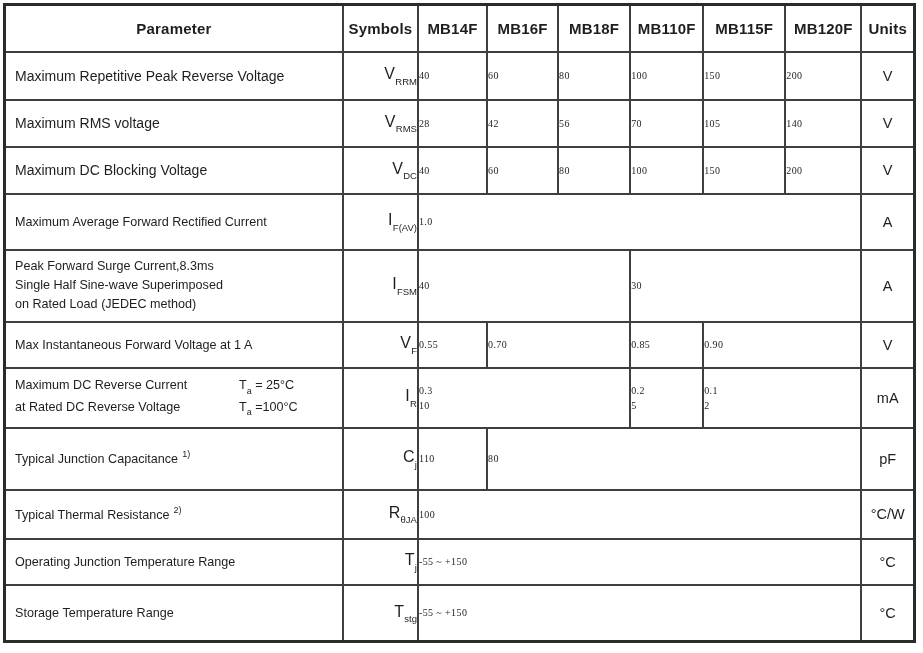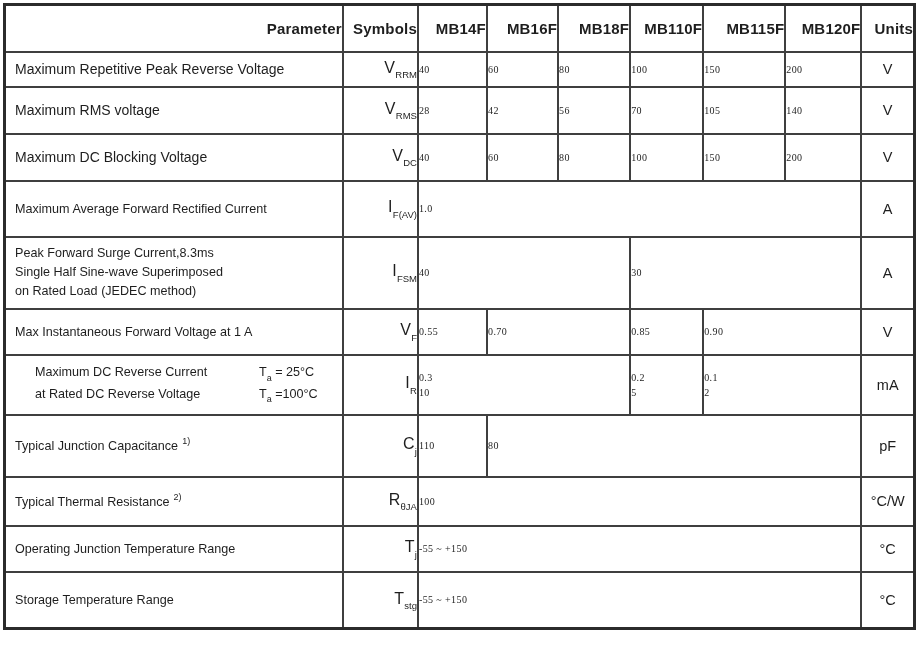--- a/index.html
+++ b/index.html
@@ -1,29 +1,29 @@
 <!DOCTYPE html>
 <html><head>
 <meta charset="utf-8">
 <style>
   html,body{margin:0;padding:0;background:#ffffff;}
   body{font-family:"Liberation Sans",sans-serif;color:#1e1e1e;}
   .wrap{padding:3px;}
   table{border-collapse:collapse;table-layout:fixed;width:913px;border:3px solid #2b2b2b;background:#fff;}
   th,td{border:2px solid #3f3f3f;padding:0;vertical-align:middle;overflow:hidden;}
-  th{font-size:15px;font-weight:bold;text-align:right;letter-spacing:.2px;}
+  th{font-size:15px;font-weight:bold;text-align:center;letter-spacing:.2px;border-radius:20px;}
   td.param{text-align:left;padding-left:9px;padding-right:4px;font-size:14px;}
   td.param.small{font-size:12.6px;}
   td.sym{text-align:right;font-size:16px;letter-spacing:.3px;}
   td.sym sub{font-size:9.5px;letter-spacing:0;position:relative;bottom:-1px;}
   td.val{text-align:left;font-size:10px;letter-spacing:.4px;font-family:Liberation Serif, serif;}
   td.unit{text-align:center;font-size:14.5px;}
   .lines div{line-height:1.5;}
   .twoline div{line-height:1.5;}
-  .cond-line{display:flex;line-height:1.55;margin-left:20px;}
+  .cond-line{display:flex;line-height:1.55;}
   .cond-main{width:224px;flex:none;}
   .cond-t sub{font-size:9px;position:relative;bottom:-1px;}
   sup.fn{font-size:9px;margin-left:4px;position:relative;top:-1px;}
 </style>
 </head>
 <body>
 
 <div class="wrap">
 <table>
   <colgroup>
@@ -45,21 +45,21 @@
       <th>MB16F</th>
       <th>MB18F</th>
       <th>MB110F</th>
       <th>MB115F</th>
       <th>MB120F</th>
       <th>Units</th>
     </tr>
   </thead>
   <tbody>
 
-    <tr style="height:35px">
+    <tr style="height:48px">
       <td class="param">Maximum Repetitive Peak Reverse Voltage</td>
       <td class="sym"><span>V</span><sub>RRM</sub></td>
       <td class="val">40</td>
       <td class="val">60</td>
       <td class="val">80</td>
       <td class="val">100</td>
       <td class="val">150</td>
       <td class="val">200</td>
       <td class="unit">V</td>
     </tr>

